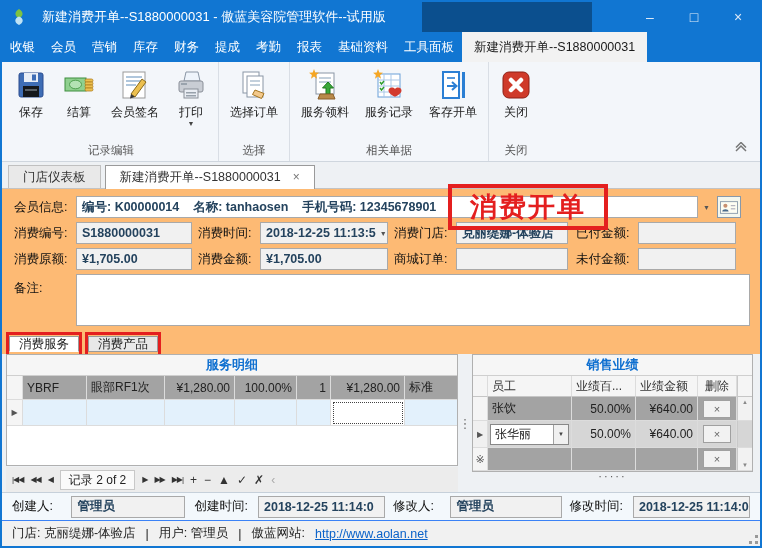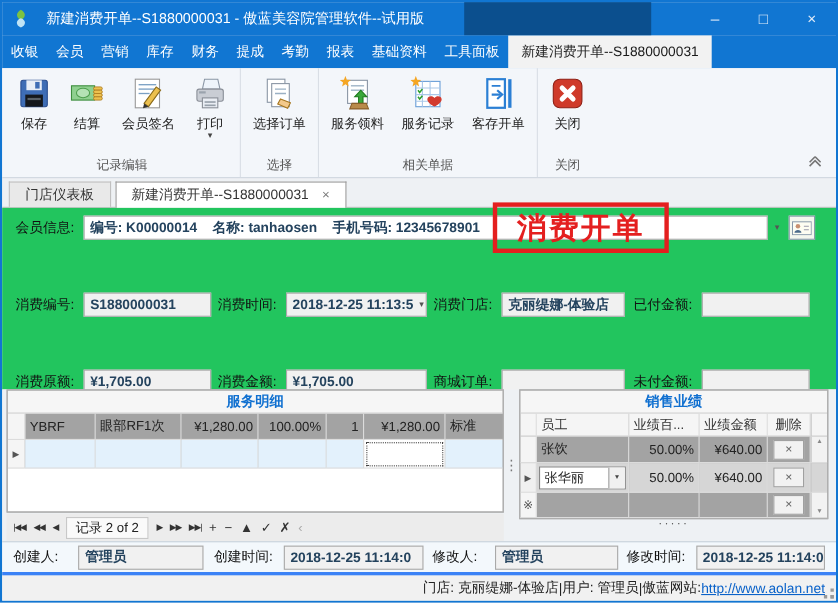--- a/index.html
+++ b/index.html
@@ -34,21 +34,21 @@
     display:flex; align-items:center; justify-content:center; color:#e41f1f; font-size:27px; font-weight:bold;
     letter-spacing:2px; z-index:6; background:transparent; }
 
   
   .tabstrip { height:27px; flex:0 0 27px; background:#eef1f4; display:flex; align-items:flex-end; padding-left:6px; border-bottom:1px solid #c3c3c3; }
   .dtab { line-height:22px; padding:0 14px; border:1px solid #c0c0c0; border-bottom:none; background:#e9e9e9; color:#333; margin-right:4px; font-size:12.5px; }
   .dtab.active { background:#fff; border-color:#9a9a9a; margin-bottom:-1px; padding-bottom:1px; display:flex; align-items:center; }
   .tabclose { margin-left:12px; color:#777; font-size:12px; }
 
   
-  .formarea { height:165px; flex:0 0 165px; background:#22c55e; padding:7px 10px 0 12px; display:flex; flex-direction:column;gap:44px; }
+  .formarea { height:165px; flex:0 0 165px; background:#fdba74; padding:7px 10px 0 12px; display:flex; flex-direction:column; }
   .frow { display:flex; align-items:center; margin-bottom:4px; height:22px; }
   .flabel { width:62px; flex:0 0 62px; color:#111; font-size:12.5px; }
   .ffield { background:#f1f1f1; border:1px solid #a9a9a9; height:22px; display:flex; align-items:center;
     padding:0 5px; font-size:12.5px; color:#24435e; font-weight:bold; white-space:pre; overflow:hidden; }
   .white { background:#fff; }
   .dd { margin-left:auto; color:#555; font-size:7px; padding-left:4px; }
   .minibtn { width:17px; height:22px; display:flex; align-items:center; justify-content:center; color:#555; font-size:7px; }
   .personbtn { width:24px; height:22px; border:1px solid #8899aa; background:#f4f7ee; display:flex; align-items:center; justify-content:center; margin-left:2px; }
   .remarkrow { display:flex; align-items:flex-start; margin-bottom:4px; }
   .remarkbox { flex:1; height:52px; background:#fff; border:1px solid #a9a9a9; }
@@ -96,21 +96,21 @@
   .delbtn { width:28px; height:18px; background:#f2f2f2; border:1px solid #a0a0a0; color:#666; font-size:11px;
     display:flex; align-items:center; justify-content:center; }
   .combo { display:flex; align-items:center; background:#fff; border:1px solid #888; height:21px; width:100%; padding-left:4px; font-size:12px; }
   .combodd { margin-left:auto; width:15px; height:19px; background:#f0f0f0; border-left:1px solid #a0a0a0;
     display:flex; align-items:center; justify-content:center; font-size:6px; color:#444; }
   .dotsrow { height:12px; flex:0 0 12px; text-align:center; color:#555; letter-spacing:2px; line-height:9px; font-size:11px; }
 
   
   .footerbar { height:28px; flex:0 0 28px; background:#f3f8fc; border-top:1px solid #c6d0da; display:flex; align-items:center; padding:0 10px; }
   .fl2 { font-size:12.5px; color:#111; }
-  .statusbar { height:26px; flex:0 0 26px; background:#f1f1f1; border-top:3px solid #3b82f6; display:flex; align-items:center; padding:0 10px; font-size:12.5px; color:#222; position:relative;justify-content:flex-end; }
+  .statusbar { height:26px; flex:0 0 26px; background:#f1f1f1; border-top:1px solid #3b82f6; display:flex; align-items:center; padding:0 10px; gap:10px; font-size:12.5px; color:#222; position:relative; }
   .link { color:#0a62c9; text-decoration:underline; }
   .grip { position:absolute; right:2px; bottom:2px; width:9px; height:9px; border-right:3px dotted #999; border-bottom:3px dotted #999; }
 </style>
 </head>
 <body>
 
 <div id="window">
 
   <div class="titlebar">
     <svg class="logo" viewBox="0 0 20 20">

